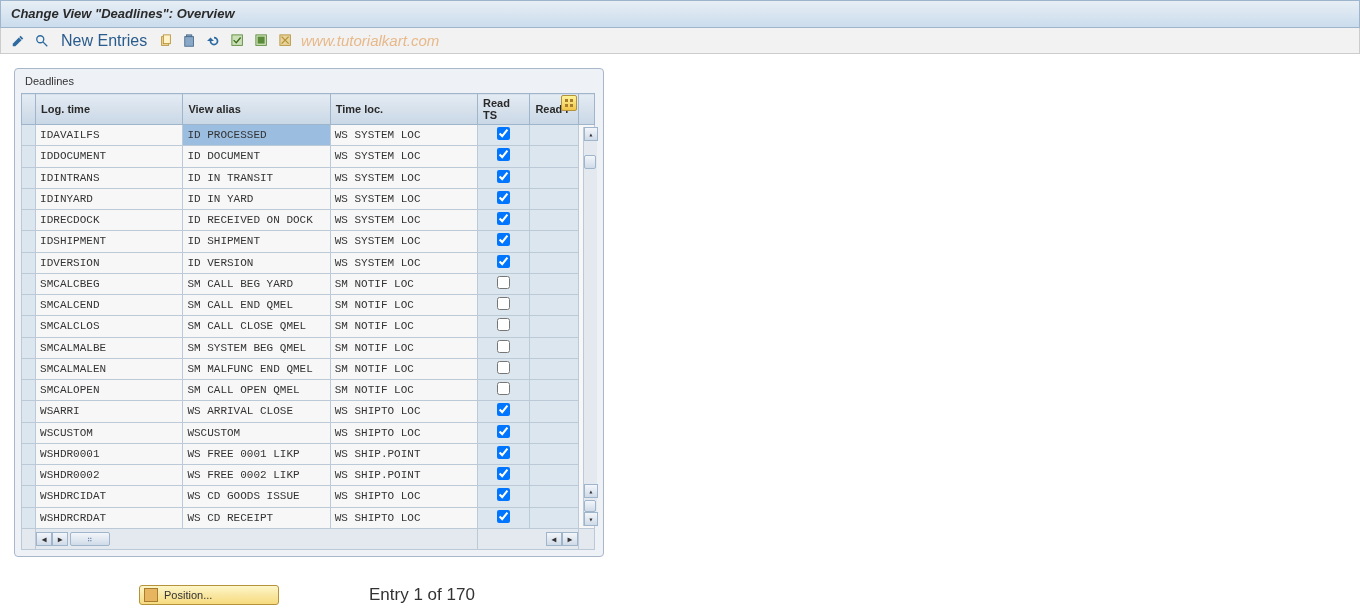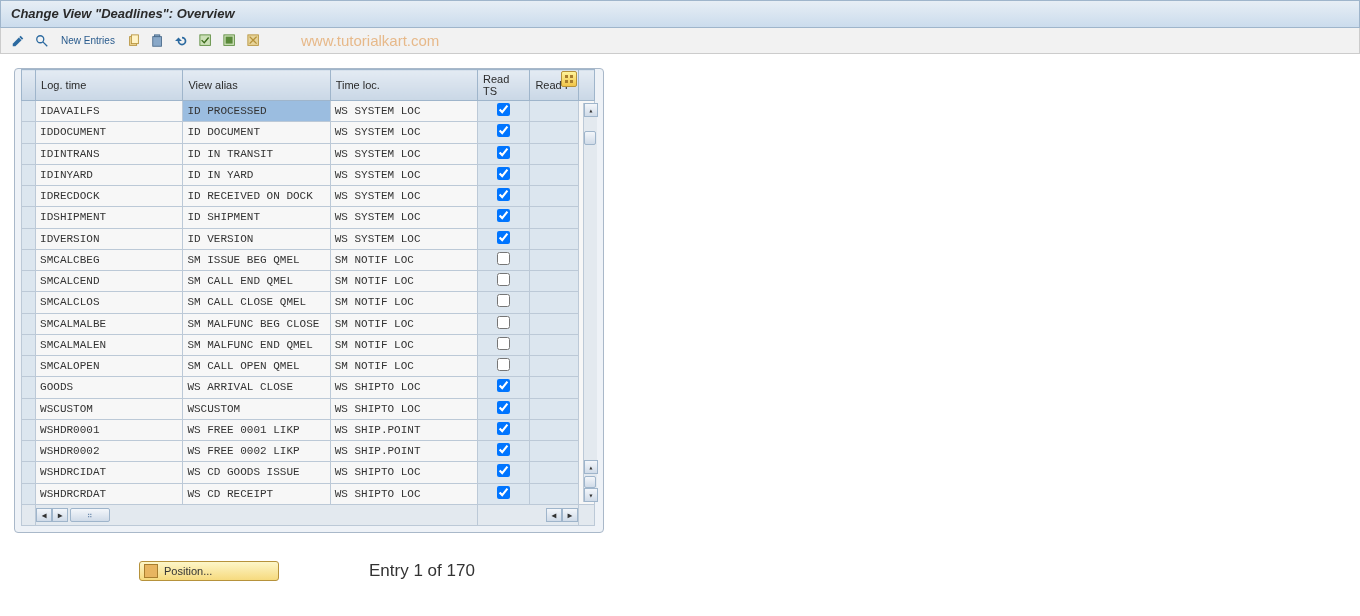--- a/index.html
+++ b/index.html
@@ -25,22 +25,22 @@
       padding: 0 8px;
       gap: 6px;
       position: relative;
     }
     .tb-icon {
       width: 18px; height: 18px;
       display: inline-flex; align-items: center; justify-content: center;
       cursor: pointer;
       font-size: 13px;
     }
-    .new-entries { color: #295b8d; font-size: 10px; padding: 0 4px; cursor: pointer; }
-    .watermark { position: absolute; left: 300px; color: #e7b98a; font-size: 15px; font-weight: 500; pointer-events: none; }
+    .new-entries { color: #295b8d; font-size: 16px; padding: 0 4px; cursor: pointer; }
+    .watermark { position: absolute; left: 300px; color: #e7b98a; font-size: 15px; font-weight: 500; pointer-events: none; font-style: italic; }
 
     
     .main { padding: 14px; }
 
     .groupbox {
       border: 1px solid #a9b8c9;
       border-radius: 4px;
       background: #eef2f7;
       width: 590px;
       position: relative;
@@ -56,21 +56,21 @@
       table-layout: fixed;
       width: 574px;
       margin: 0 0 0 6px;
       background: #dce6ef;
     }
     .tbl th {
       background: linear-gradient(to bottom, #e4ebf3, #c9d7e6);
       border: 1px solid #9fb5cb;
       text-align: left;
       padding: 3px 5px;
-      font-weight: normal;
+      font-weight: bold;
       font-size: 11px;
       color: #2a2a2a;
       height: 20px;
     }
     .tbl td {
       border: 1px solid #bcc9d7;
       padding: 2px 4px;
       height: 21px;
       font-family: "Courier New", monospace;
       font-size: 11px;
@@ -184,20 +184,21 @@
     <svg width="14" height="14" viewBox="0 0 16 16">
         <rect x="1" y="1" width="12" height="12" fill="#e7d49a" stroke="#b6923b"></rect>
         <path d="M3 3l8 8M11 3l-8 8" stroke="#b6923b" stroke-width="1.5"></path>
       </svg>
   </span>
   <span class="watermark">www.tutorialkart.com</span>
 </div>
 
 <div class="main">
   <div class="groupbox">
+    <div class="groupbox-title">Deadlines</div>
 
     <table class="tbl">
       <colgroup>
         <col class="col-sel">
           <col class="col-logtime">
           <col class="col-alias">
           <col class="col-loc">
           <col class="col-rts">
           <col class="col-ri">
           <col class="col-sb">
@@ -285,21 +286,21 @@
             <td class="rowsel"></td>
             <td>IDVERSION</td>
             <td>ID VERSION</td>
             <td>WS SYSTEM LOC</td>
             <td class="chkcell"><input type="checkbox" checked="" style=""></td>
             <td class="chkcell"></td>
           </tr>
           <tr>
             <td class="rowsel"></td>
             <td>SMCALCBEG</td>
-            <td>SM ISSUE BEG    QMEL</td>
+            <td>SM CALL BEG    YARD</td>
             <td>SM NOTIF  LOC</td>
             <td class="chkcell"><input type="checkbox" style=""></td>
             <td class="chkcell"></td>
           </tr>
           <tr>
             <td class="rowsel"></td>
             <td>SMCALCEND</td>
             <td>SM CALL END    QMEL</td>
             <td>SM NOTIF  LOC</td>
             <td class="chkcell"><input type="checkbox" style=""></td>
@@ -309,21 +310,21 @@
             <td class="rowsel"></td>
             <td>SMCALCLOS</td>
             <td>SM CALL CLOSE  QMEL</td>
             <td>SM NOTIF  LOC</td>
             <td class="chkcell"><input type="checkbox" style=""></td>
             <td class="chkcell"></td>
           </tr>
           <tr>
             <td class="rowsel"></td>
             <td>SMCALMALBE</td>
-            <td>SM MALFUNC BEG CLOSE</td>
+            <td>SM SYSTEM BEG QMEL</td>
             <td>SM NOTIF  LOC</td>
             <td class="chkcell"><input type="checkbox" style=""></td>
             <td class="chkcell"></td>
           </tr>
           <tr>
             <td class="rowsel"></td>
             <td>SMCALMALEN</td>
             <td>SM MALFUNC END QMEL</td>
             <td>SM NOTIF  LOC</td>
             <td class="chkcell"><input type="checkbox" style=""></td>
@@ -332,21 +333,21 @@
           <tr>
             <td class="rowsel"></td>
             <td>SMCALOPEN</td>
             <td>SM CALL OPEN   QMEL</td>
             <td>SM NOTIF  LOC</td>
             <td class="chkcell"><input type="checkbox" style=""></td>
             <td class="chkcell"></td>
           </tr>
           <tr>
             <td class="rowsel"></td>
-            <td>GOODS</td>
+            <td>WSARRI</td>
             <td>WS ARRIVAL     CLOSE</td>
             <td>WS SHIPTO LOC</td>
             <td class="chkcell"><input type="checkbox" checked="" style=""></td>
             <td class="chkcell"></td>
           </tr>
           <tr>
             <td class="rowsel"></td>
             <td>WSCUSTOM</td>
             <td>WSCUSTOM</td>
             <td>WS SHIPTO LOC</td>

